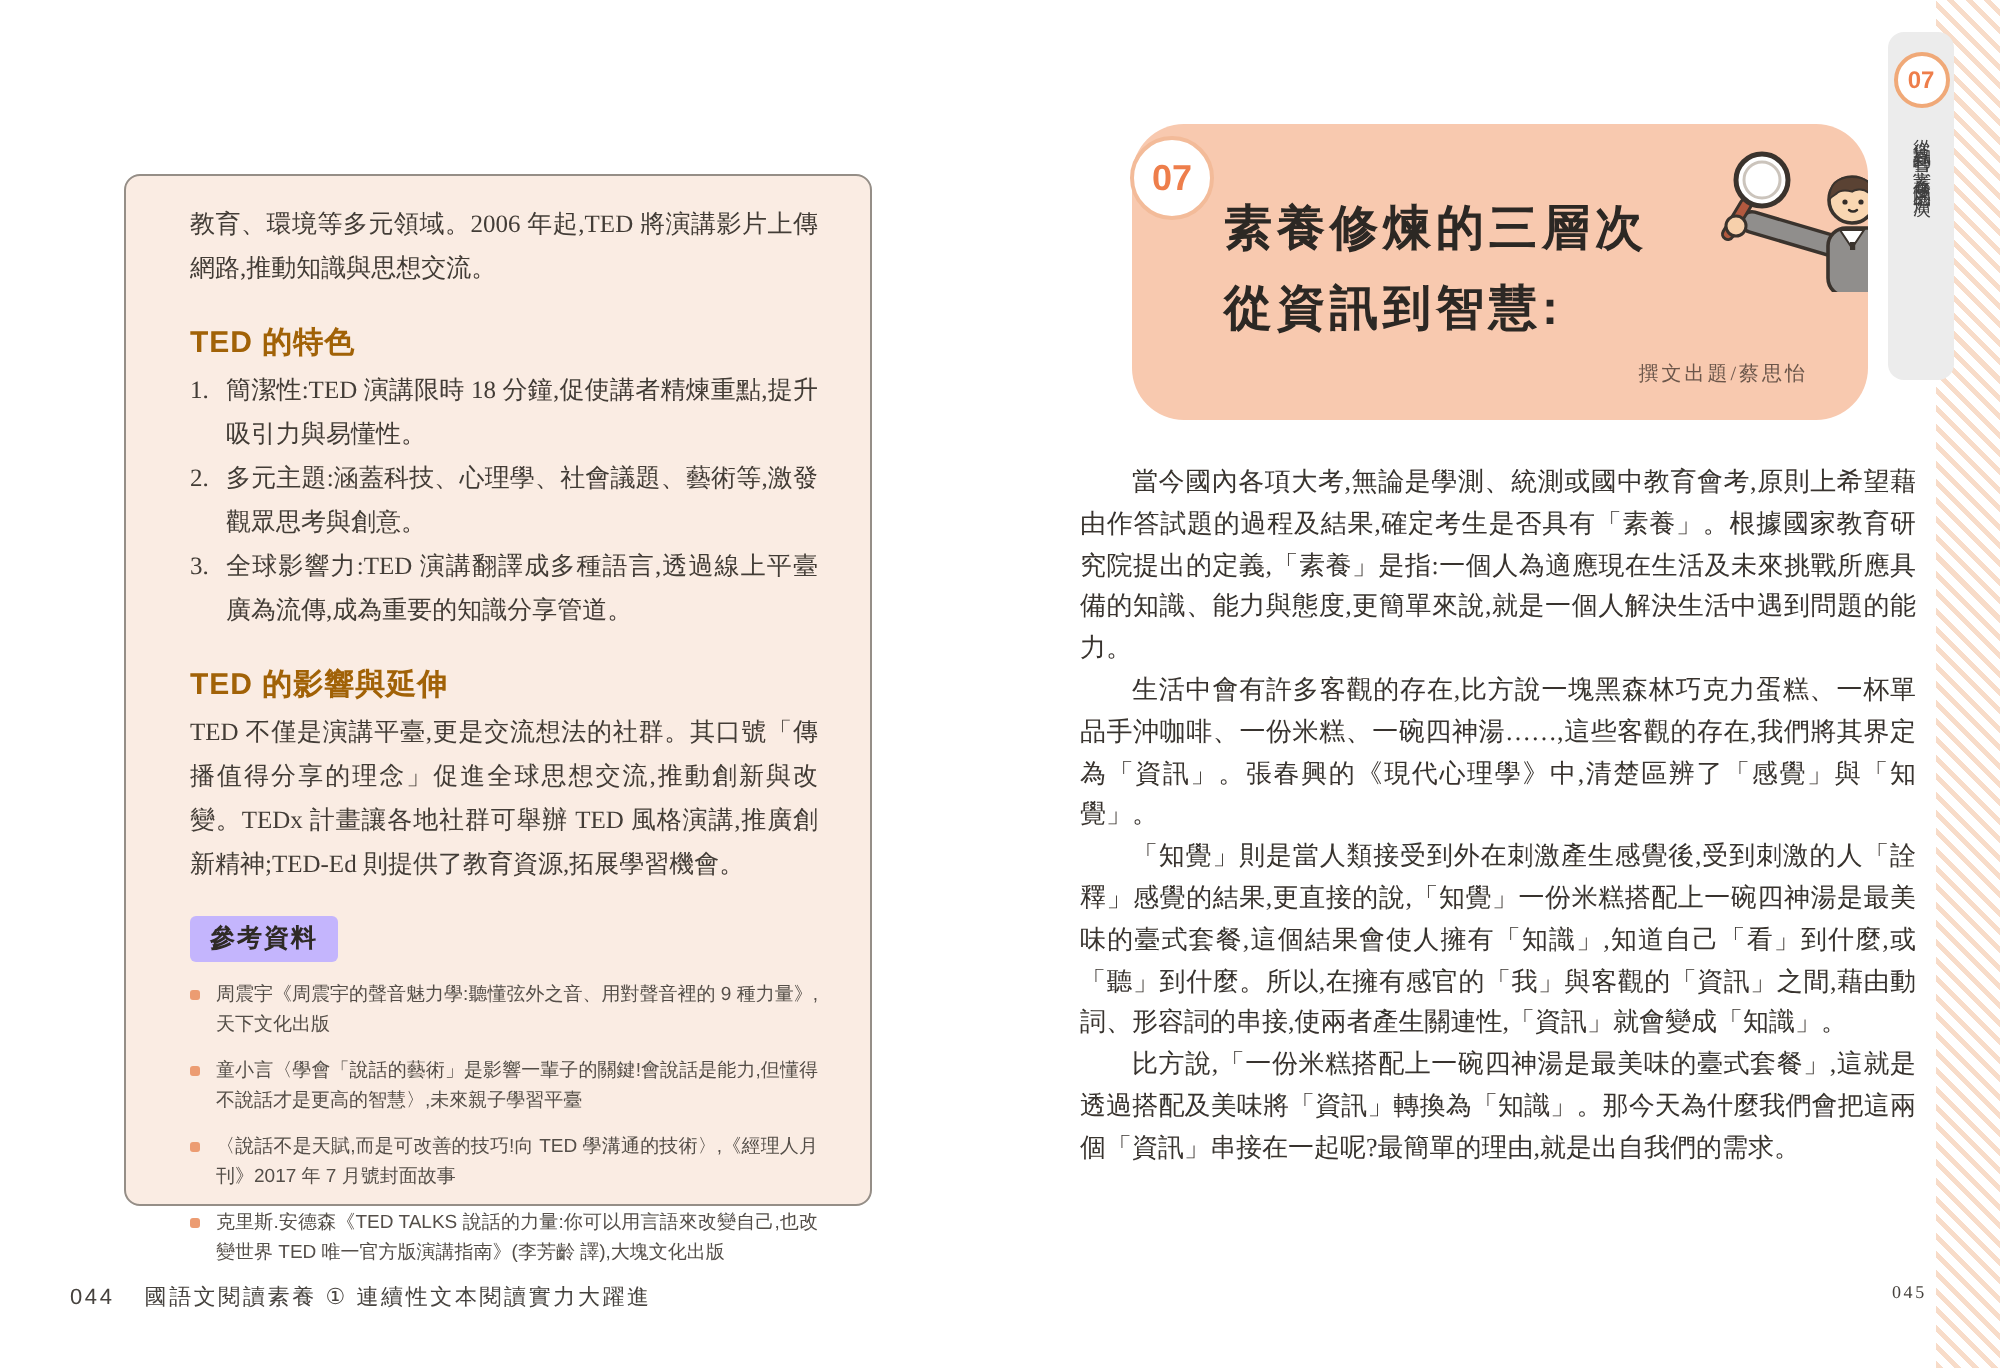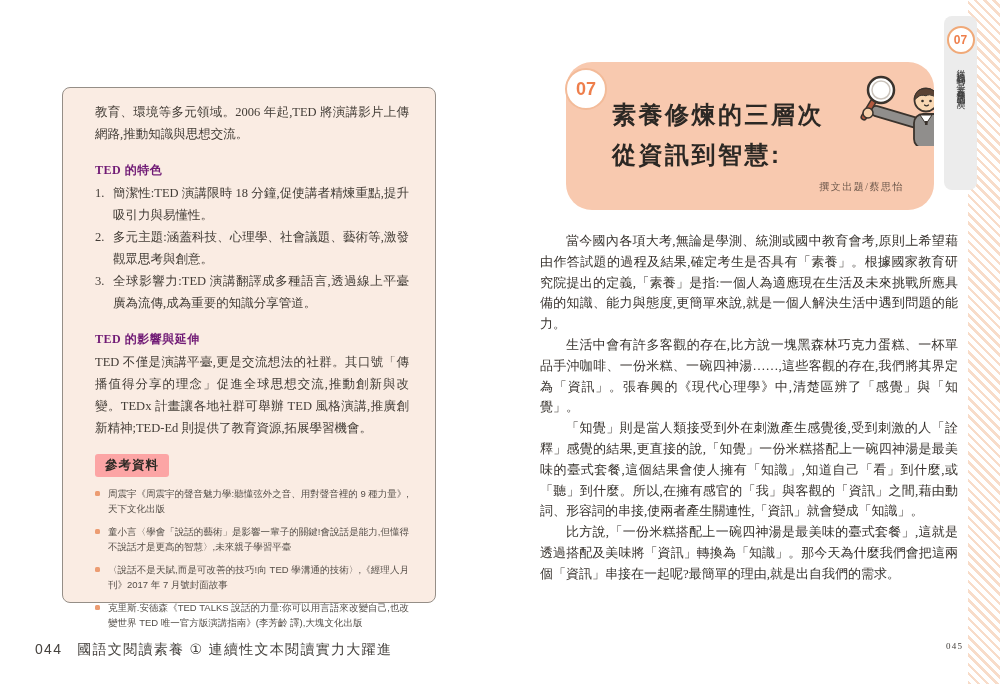--- a/index.html
+++ b/index.html
@@ -4,38 +4,38 @@
 <style>
   html,body{margin:0;padding:0;background:#fff;}
   .canvas{position:relative;width:1000px;height:684px;background:#ffffff;overflow:hidden;
           font-family:"Liberation Serif","DejaVu Serif",serif;color:#3e3933;}
 
   
   .note-box{position:absolute;left:62px;top:87px;width:374px;height:516px;box-sizing:border-box;
             background:#faece3;border:1.5px solid #958e87;border-radius:8px;
             padding:13px 26px 0 32px;}
   .intro{margin:0;font-size:12.5px;line-height:22px;text-align:justify;color:#423c36;}
-  .box-heading{margin:17px 0 3px;font-family:Liberation Serif, serif;
-               font-size:12px;font-weight:700;color:#701a75;letter-spacing:.5px;}
+  .box-heading{margin:17px 0 3px;font-family:Liberation Sans, sans-serif;
+               font-size:15px;font-weight:700;color:#a16207;letter-spacing:.5px;}
   .features{list-style:none;margin:0;padding:0;}
   .features li{display:flex;font-size:12.5px;line-height:22px;color:#423c36;}
   .features .num{flex:0 0 18px;}
   .features .itext{flex:1;text-align:justify;}
   .impact-para{margin:2px 0 0;font-size:12.5px;line-height:22px;text-align:justify;color:#423c36;}
-  .ref-label{display:inline-block;margin:15px 0 9px;padding:3px 10px;background:#fca5a5;
+  .ref-label{display:inline-block;margin:15px 0 9px;padding:3px 10px;background:#c4b5fd;
              border-radius:3px;font-family:"Liberation Sans","DejaVu Sans",sans-serif;
              font-size:12.5px;font-weight:700;letter-spacing:1px;color:#2e2a25;}
   .refs{list-style:none;margin:0;padding:0;}
   .refs li{display:flex;gap:8px;margin-bottom:8px;font-family:"Liberation Sans","DejaVu Sans",sans-serif;
            font-size:9.5px;line-height:15px;color:#544e48;text-align:justify;}
   .refs .dot{flex:0 0 5px;width:5px;height:5px;margin-top:5px;background:#ec9c72;border-radius:1.5px;}
 
   
   .footer-left{position:absolute;left:35px;top:641px;display:flex;gap:15px;align-items:baseline;
-               font-family:"Liberation Sans","DejaVu Sans",sans-serif;font-size:14px;
+               font-family:"Liberation Sans","DejaVu Sans",sans-serif;font-size:11px;
                letter-spacing:1.3px;color:#46423e;}
   .pagenum-right{position:absolute;left:946px;top:641px;font-family:Liberation Serif, serif;
                  font-size:9px;letter-spacing:1.3px;color:#46423e;}
 
   
   .title-box{position:absolute;left:566px;top:62px;width:368px;height:148px;
              background:#f8c9af;border-radius:26px;}
   .badge{position:absolute;left:-1px;top:6px;width:42px;height:42px;box-sizing:border-box;
          background:#fff;border:2.5px solid #f3bb99;border-radius:50%;
          display:flex;align-items:center;justify-content:center;

